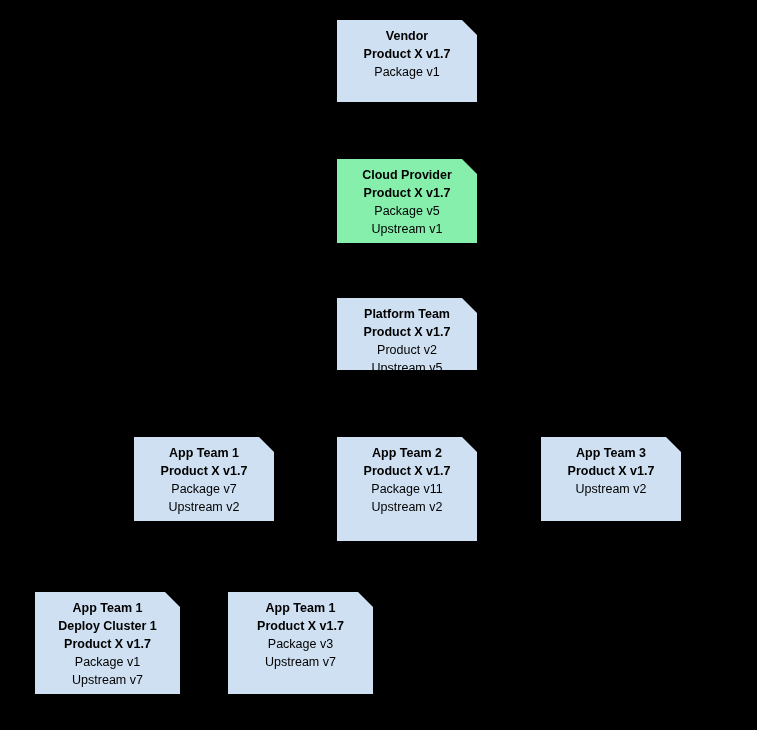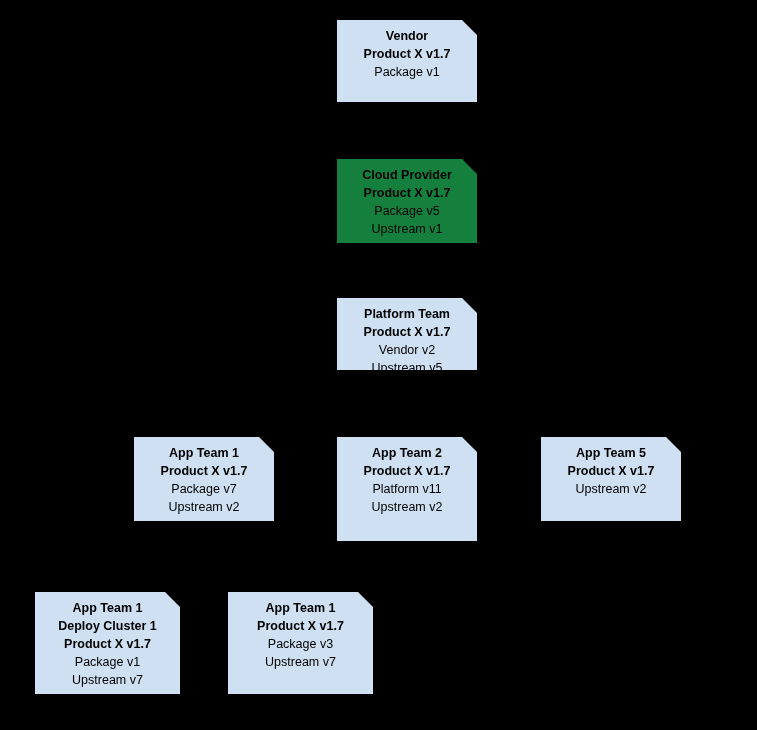--- a/index.html
+++ b/index.html
@@ -46,47 +46,47 @@
 </style>
 </head>
 <body style="background: rgb(0, 0, 0);">
 
 <div id="diagram-canvas" style="background: rgb(0, 0, 0);">
     <div class="node-box" style="left: 337px; top: 20px; width: 140px; height: 82px; background: rgb(207, 224, 242); color: rgb(0, 0, 0);">
       <span class="node-line bold">Vendor</span>
       <span class="node-line bold">Product X v1.7</span>
       <span class="node-line normal">Package v1</span>
     </div>
-    <div class="node-box" style="left: 337px; top: 159px; width: 140px; height: 84px; background: #15803d; color: rgb(0, 0, 0);">
+    <div class="node-box" style="left: 337px; top: 159px; width: 140px; height: 84px; background: #86efac; color: rgb(0, 0, 0);">
       <span class="node-line bold">Cloud Provider</span>
       <span class="node-line bold">Product X v1.7</span>
       <span class="node-line normal">Package v5</span>
       <span class="node-line normal">Upstream v1</span>
     </div>
     <div class="node-box" style="left: 337px; top: 298px; width: 140px; height: 72px; background: rgb(207, 224, 242); color: rgb(0, 0, 0);">
       <span class="node-line bold">Platform Team</span>
       <span class="node-line bold">Product X v1.7</span>
-      <span class="node-line normal">Vendor v2</span>
+      <span class="node-line normal">Product v2</span>
       <span class="node-line normal">Upstream v5</span>
       <span class="node-line normal">Upstream v2</span>
     </div>
     <div class="node-box" style="left: 134px; top: 437px; width: 140px; height: 84px; background: rgb(207, 224, 242); color: rgb(0, 0, 0);">
       <span class="node-line bold">App Team 1</span>
       <span class="node-line bold">Product X v1.7</span>
       <span class="node-line normal">Package v7</span>
       <span class="node-line normal">Upstream v2</span>
     </div>
     <div class="node-box" style="left: 337px; top: 437px; width: 140px; height: 104px; background: rgb(207, 224, 242); color: rgb(0, 0, 0);">
       <span class="node-line bold">App Team 2</span>
       <span class="node-line bold">Product X v1.7</span>
-      <span class="node-line normal">Platform v11</span>
+      <span class="node-line normal">Package v11</span>
       <span class="node-line normal">Upstream v2</span>
     </div>
     <div class="node-box" style="left: 541px; top: 437px; width: 140px; height: 84px; background: rgb(207, 224, 242); color: rgb(0, 0, 0);">
-      <span class="node-line bold">App Team 5</span>
+      <span class="node-line bold">App Team 3</span>
       <span class="node-line bold">Product X v1.7</span>
       <span class="node-line normal">Upstream v2</span>
     </div>
     <div class="node-box" style="left: 35px; top: 592px; width: 145px; height: 102px; background: rgb(207, 224, 242); color: rgb(0, 0, 0);">
       <span class="node-line bold">App Team 1</span>
       <span class="node-line bold">Deploy Cluster 1</span>
       <span class="node-line bold">Product X v1.7</span>
       <span class="node-line normal">Package v1</span>
       <span class="node-line normal">Upstream v7</span>
     </div>

